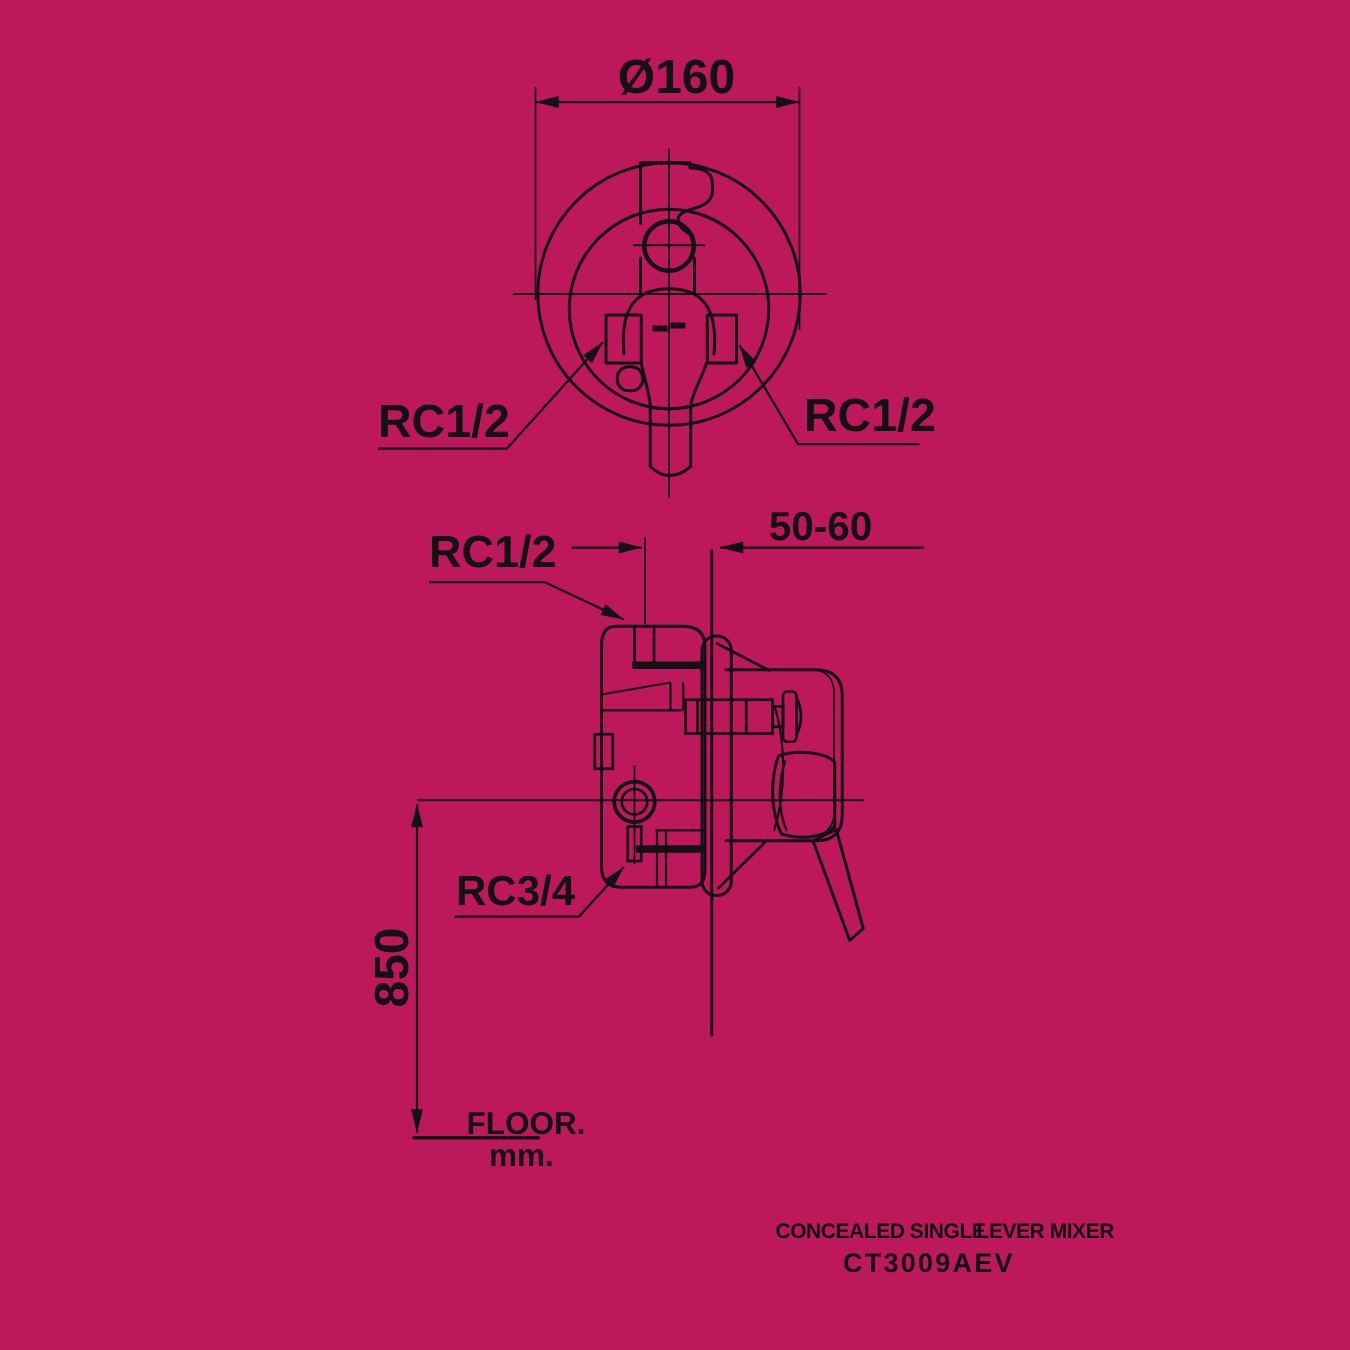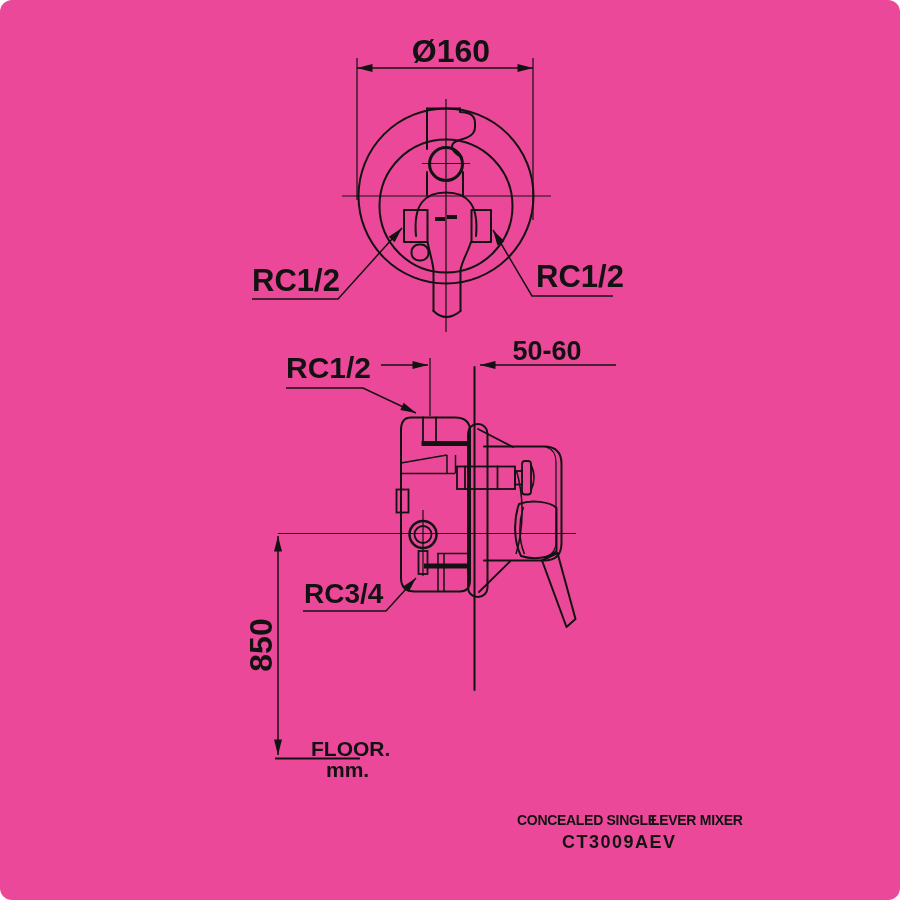--- a/index.html
+++ b/index.html
@@ -4,23 +4,22 @@
 <style>
   html, body {
     margin: 0;
     padding: 0;
     background: #ffffff;
   }
   .canvas {
     position: relative;
     width: 900px;
     height: 900px;
-    background: #ec4899;
+    background: #be185d;
     font-family: "Liberation Sans", sans-serif;
-    border-radius: 12px;
   }
   svg text {
     font-family: "Liberation Sans", sans-serif;
     font-weight: 700;
     fill: #121212;
   }
   .outline { stroke: #121212; stroke-width: 2; fill: none; stroke-linecap: round; stroke-linejoin: round; }
   .thick   { stroke: #121212; stroke-width: 5; fill: none; stroke-linecap: butt; }
   .medium  { stroke: #121212; stroke-width: 1.8; fill: none; stroke-linecap: round; }
   .thin    { stroke: #121212; stroke-width: 1.2; fill: none; }

